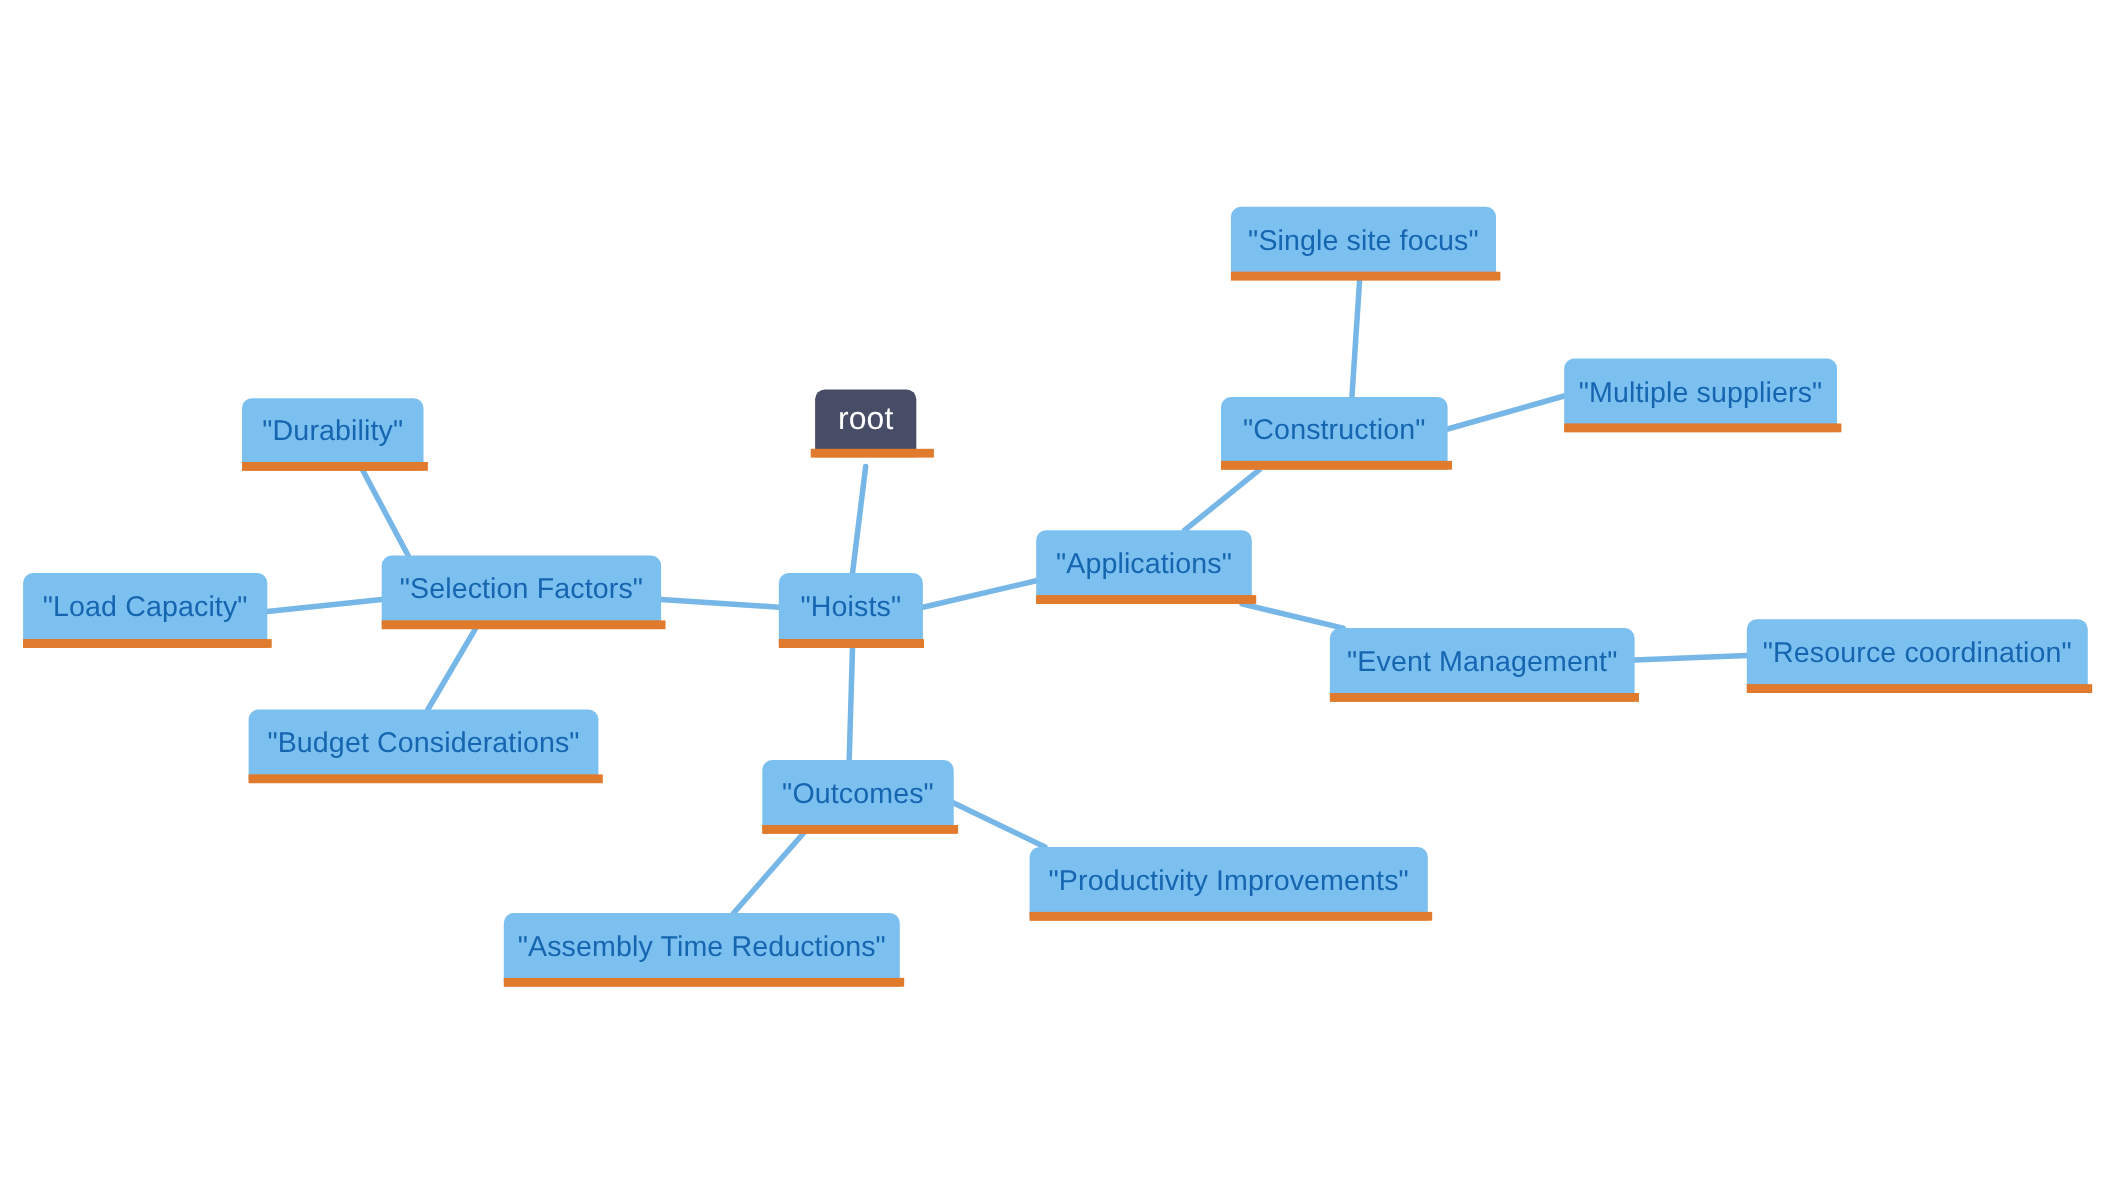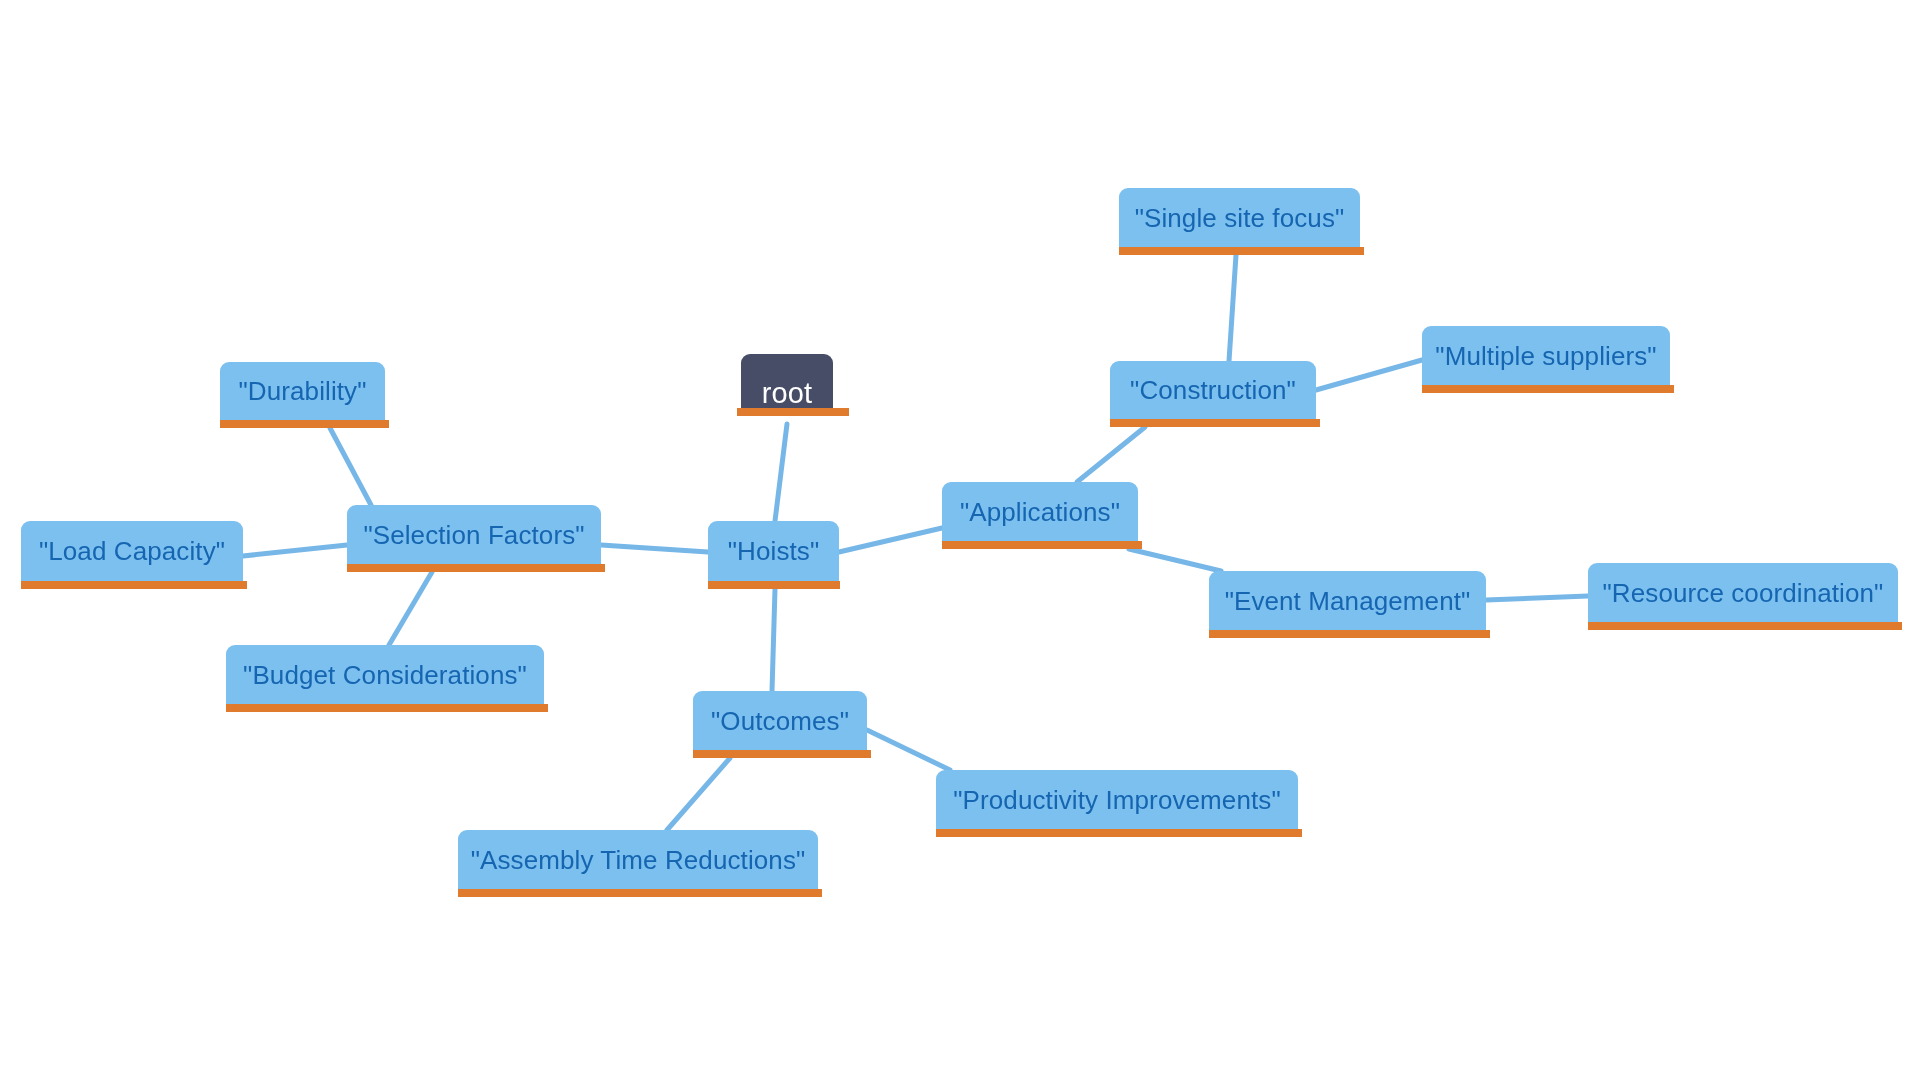--- a/index.html
+++ b/index.html
@@ -87,21 +87,21 @@
       <line x1="1077" y1="482" x2="1145" y2="427" stroke="#76b7e8" stroke-width="5" stroke-linecap="round"></line>
       <line x1="1229" y1="361" x2="1236" y2="255" stroke="#76b7e8" stroke-width="5" stroke-linecap="round"></line>
       <line x1="1316" y1="390" x2="1422" y2="360" stroke="#76b7e8" stroke-width="5" stroke-linecap="round"></line>
       <line x1="1129" y1="549" x2="1221" y2="571" stroke="#76b7e8" stroke-width="5" stroke-linecap="round"></line>
       <line x1="1486" y1="600" x2="1588" y2="596" stroke="#76b7e8" stroke-width="5" stroke-linecap="round"></line>
       <line x1="775" y1="589" x2="772" y2="691" stroke="#76b7e8" stroke-width="5" stroke-linecap="round"></line>
       <line x1="867" y1="730" x2="950" y2="770" stroke="#76b7e8" stroke-width="5" stroke-linecap="round"></line>
       <line x1="730" y1="758" x2="667" y2="830" stroke="#76b7e8" stroke-width="5" stroke-linecap="round"></line>
     </svg>
   <div id="node-layer">
-      <div class="node node-root" style="left: 741px; top: 354px; width: 92px; height: 62px; align-items: flex-end;">
+      <div class="node node-root" style="left: 741px; top: 354px; width: 92px; height: 62px;">
         <span class="node-label" style="font-size: 29px;">root</span>
       </div>
       <div class="underline-ext" style="left: 737px; top: 408px; width: 112px;"></div>
       <div class="node node-branch" style="left: 708px; top: 521px; width: 131px; height: 68px;">
         <span class="node-label" style="font-size: 26px;">"Hoists"</span>
       </div>
       <div class="underline-ext" style="left: 708px; top: 581px; width: 132px;"></div>
       <div class="node node-branch" style="left: 347px; top: 505px; width: 254px; height: 67px;">
         <span class="node-label" style="font-size: 26px;">"Selection Factors"</span>
       </div>

